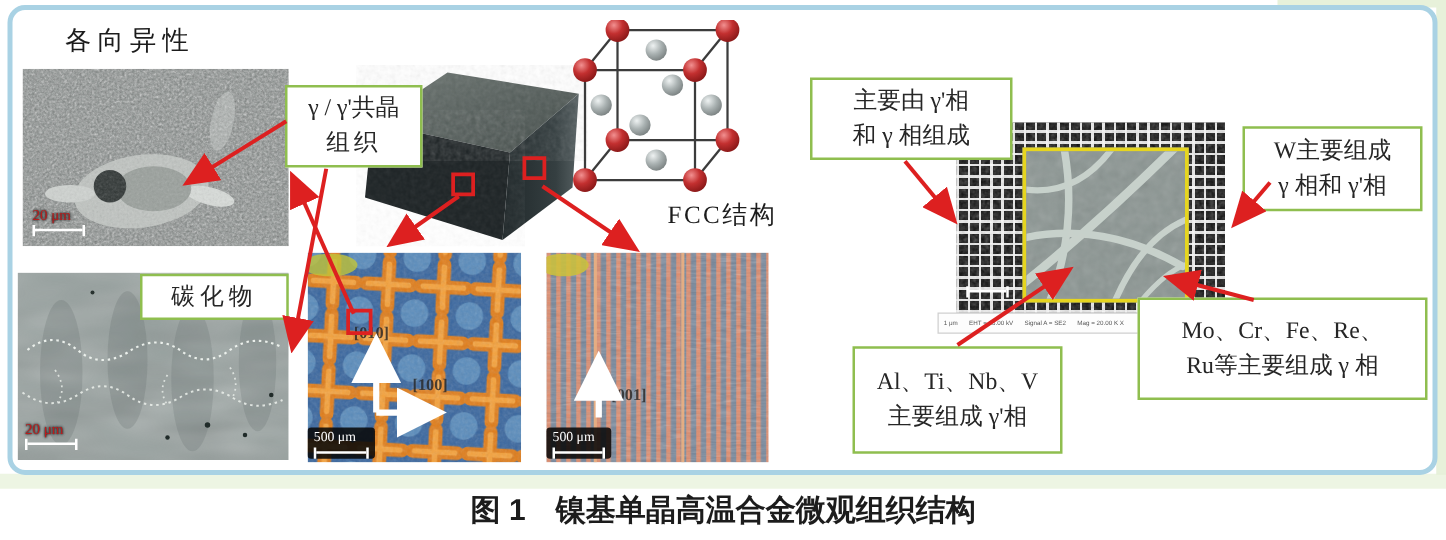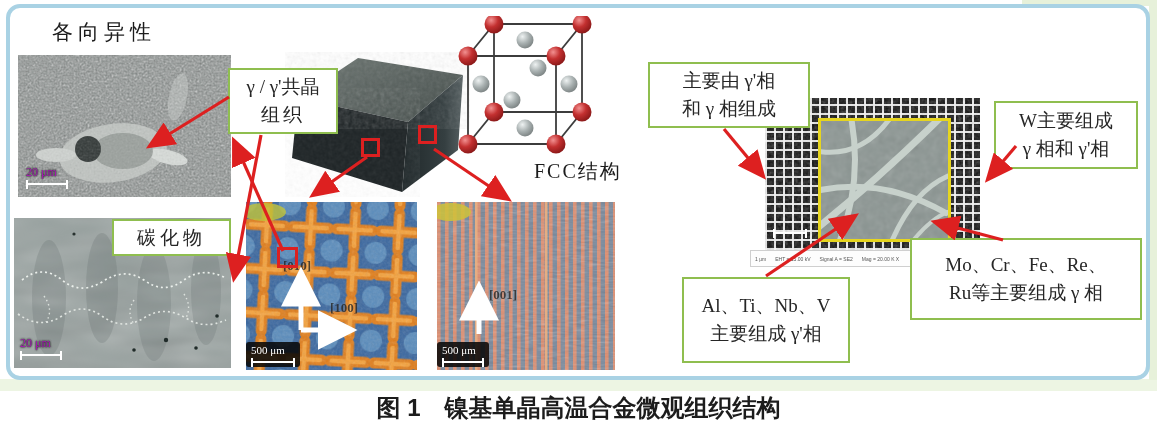--- a/index.html
+++ b/index.html
@@ -12,21 +12,21 @@
   .deco{position:absolute;background:var(--pale_green);}
   #frame{position:absolute;left:6px;top:4px;width:1136px;height:368px;
          border:4px solid var(--frame_blue);border-radius:14px;background:#fff;}
   .abs{position:absolute;}
   .cnlabel{color:var(--text_dark);font-size:21px;letter-spacing:5px;}
   .gbox{position:absolute;background:#fff;border:2px solid var(--box_green);
         display:flex;flex-direction:column;align-items:center;justify-content:center;
         color:#262626;font-size:19px;line-height:1.45;text-align:right;z-index:6;}
   .micro{position:absolute;overflow:hidden;}
   .micro svg{display:block;}
-  .scalebar{position:absolute;z-index:4;color:#a21caf;font-size:12px;
+  .scalebar{position:absolute;z-index:4;color:#b91c1c;font-size:12px;
             text-shadow:0 0 2px #1a1a1a,0 0 2px #1a1a1a;line-height:1.1;}
   .ibeam{border-left:2px solid #fff;border-right:2px solid #fff;height:9px;position:relative;margin-top:1px;}
   .ibeam::before{content:"";position:absolute;left:0;right:0;top:3px;height:2px;background:#fff;}
   .chip{position:absolute;z-index:4;background:rgba(8,8,8,.87);border-radius:3px;
         padding:2px 5px 0;color:#fff;font-size:11px;line-height:1.15;}
   .redsq{position:absolute;border:3px solid var(--arrow_red);z-index:7;background:transparent;}
   .dir{position:absolute;z-index:5;color:rgba(35,35,35,.8);font-size:13px;font-weight:bold;
        font-family:"Liberation Serif",serif;text-shadow:0 0 3px rgba(255,255,255,.25);}
   #overlay{position:absolute;left:0;top:0;z-index:8;pointer-events:none;}
   #caption{position:absolute;left:0;top:392px;width:100%;text-align:center;
@@ -237,21 +237,21 @@
       <rect width="178" height="168" filter="url(#grain2)" opacity="0.42"></rect>
       <rect x="38" y="0" width="2.5" height="168" fill="#f0b080" opacity="0.9"></rect>
       <rect x="108" y="0" width="2.5" height="168" fill="#f0b080" opacity="0.9"></rect>
       <ellipse cx="14" cy="10" rx="20" ry="9" fill="#cfc238" opacity="0.85"></ellipse>
     </svg>
     <div class="chip" style="left:0;bottom:3px;">
       <span>500 μm</span>
       <div class="ibeam" style="width:38px;"></div>
     </div>
   </div>
-  <div class="dir" style="left:489px;top:287px;">[001]</div>
+  <div class="dir" style="left:489px;top:308px;">[001]</div>
 
   <div id="checker">
     <svg class="noise" width="215" height="152">
       <filter id="grain3">
           <feTurbulence type="fractalNoise" baseFrequency="0.3" numOctaves="2" seed="17"></feTurbulence>
           <feColorMatrix type="saturate" values="0"></feColorMatrix>
         </filter>
       <rect width="215" height="152" filter="url(#grain3)"></rect>
     </svg>
     <div class="scalebar" style="left:8px;bottom:12px;">

